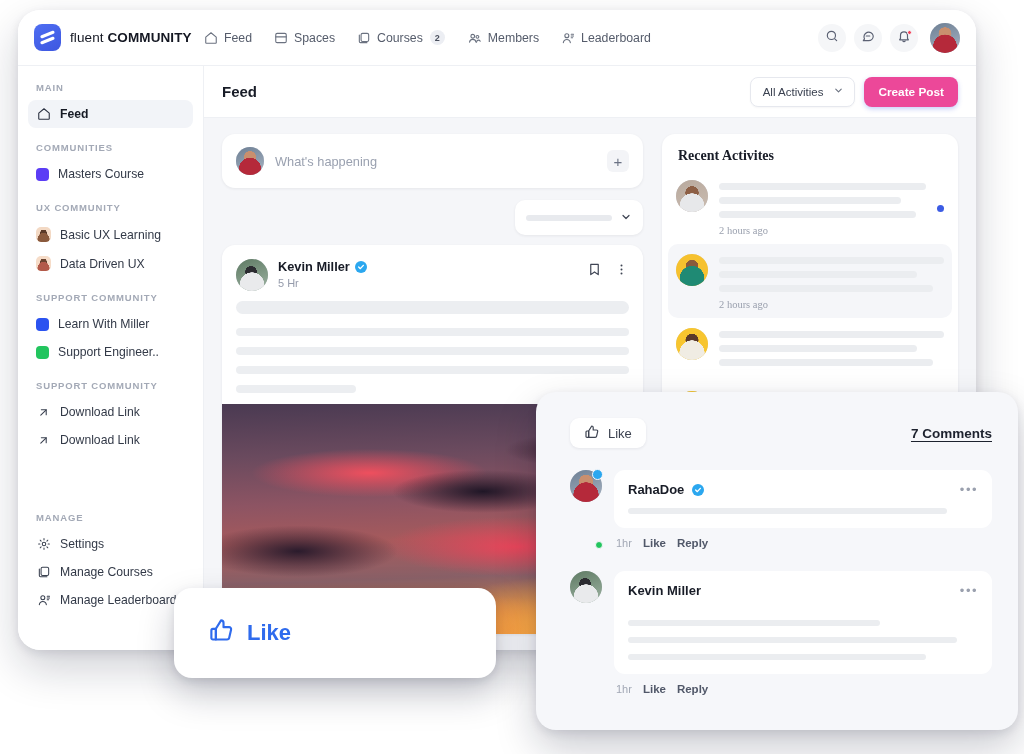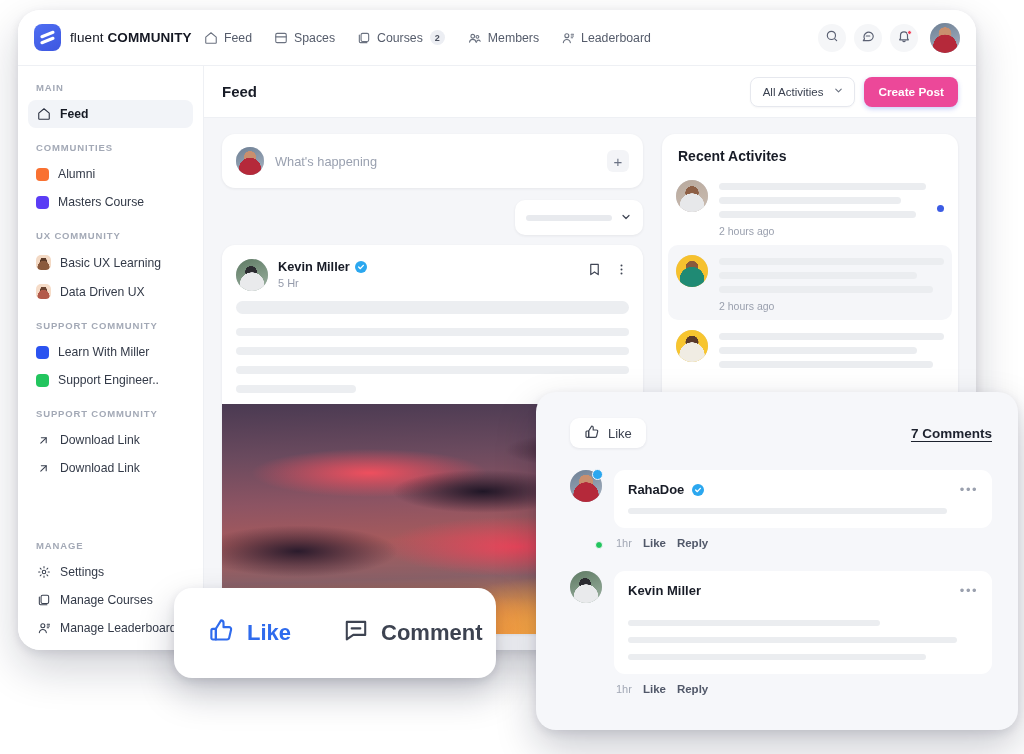--- a/index.html
+++ b/index.html
@@ -183,21 +183,21 @@
       radial-gradient(ellipse 60% 30% at 88% 96%, #ffb347 0%, rgba(255,179,71,0) 72%),
       radial-gradient(ellipse 50% 22% at 55% 99%, #ff8a3d 0%, rgba(255,138,61,0) 75%),
       radial-gradient(ellipse 34% 16% at 18% 64%, #2a1b2c 0%, rgba(42,27,44,0) 70%),
       radial-gradient(ellipse 30% 13% at 62% 38%, #1f1626 0%, rgba(31,22,38,0) 72%),
       radial-gradient(ellipse 24% 10% at 85% 20%, #3a2030 0%, rgba(58,32,48,0) 74%),
       radial-gradient(ellipse 40% 15% at 35% 30%, #ef4f5e 0%, rgba(239,79,94,0) 70%),
       radial-gradient(ellipse 44% 18% at 70% 62%, #e8455a 0%, rgba(232,69,90,0) 72%),
       linear-gradient(178deg,#4a3a52 0%,#6a4a5e 22%,#8d5463 42%,#a65a5c 58%,#8a6168 74%,#c87a4a 90%,#f0a23c 100%);
   }
 
-  .activities { padding: 14px 0 0; overflow: hidden; height: 276px; }
+  .activities { padding: 14px 0 0; overflow: hidden; height: 276px; font-family: Liberation Serif, serif; }
   .act-title { font-size: 14px; font-weight: 700; color: #181c27; padding: 0 16px 6px; }
   .act-row { display: flex; gap: 11px; padding: 10px 14px 8px; position: relative; }
   .act-row.highlight { background: #f5f6f9; border-radius: 10px; margin: 0 6px; padding: 10px 8px 8px; }
   .act-body { flex: 1; min-width: 0; padding-top: 3px; }
   .act-line { height: 7px; border-radius: 4px; background: #ebedf0; margin-bottom: 7px; }
   .act-time { font-size: 10.5px; color: #9aa0ae; margin-top: 2px; }
   .act-dot { width: 7px; height: 7px; border-radius: 50%; background: #3c5ce4; align-self: center; flex: none; }
 
   
   .float-actionbar {
@@ -358,24 +358,20 @@
       <div class="side-item active">
         <span class="side-icon">
             <svg width="14" height="14" viewBox="0 0 24 24" fill="none" stroke="#2c3242" stroke-width="1.9" stroke-linecap="round" stroke-linejoin="round">
               <path d="M3 10.5 12 3l9 7.5V20a1 1 0 0 1-1 1H4a1 1 0 0 1-1-1z"></path>
             </svg>
           </span>
         <span>Feed</span>
       </div>
 
       <div class="side-group-title">COMMUNITIES</div>
-      <div class="side-item">
-        <span class="side-swatch" style="background:#f97131"></span>
-        <span>Alumni</span>
-      </div>
       <div class="side-item">
         <span class="side-swatch" style="background:#5b3df5"></span>
         <span>Masters Course</span>
       </div>
 
       <div class="side-group-title">UX COMMUNITY</div>
       <div class="side-item">
         <span class="side-av">
             <span class="ph ph-sm-a"></span>
           </span>
@@ -582,27 +578,20 @@
 </div>
 
 <div class="float-actionbar">
   <div class="fa-item fa-like">
     <span><svg width="27" height="27" viewBox="0 0 24 24" fill="none" stroke="#2f6bed" stroke-width="1.9" stroke-linecap="round" stroke-linejoin="round">
           <path d="M7 10.5v9.5H4.4A1.4 1.4 0 0 1 3 18.6v-6.7c0-.8.6-1.4 1.4-1.4z"></path>
           <path d="M7 10.5 11.6 3c1.3 0 2.2 1 2.2 2.3V9h4.9c1.2 0 2.1 1.1 1.8 2.3l-1.6 7A2.1 2.1 0 0 1 16.8 20H7z"></path>
         </svg></span>
     <span>Like</span>
   </div>
-  <div class="fa-item fa-comment">
-    <span><svg width="26" height="26" viewBox="0 0 24 24" fill="none" stroke="#3d4351" stroke-width="1.9" stroke-linecap="round" stroke-linejoin="round">
-          <path d="M3.5 4.5h17v12h-11l-6 4.2z"></path>
-          <path d="M8 10.5h8"></path>
-        </svg></span>
-    <span>Comment</span>
-  </div>
 </div>
 
 <div class="float-comments">
 
   <div class="fc-head">
     <div class="like-pill">
       <span><svg width="16" height="16" viewBox="0 0 24 24" fill="none" stroke="#3d4351" stroke-width="1.8" stroke-linecap="round" stroke-linejoin="round">
             <path d="M7 10.5v9.5H4.4A1.4 1.4 0 0 1 3 18.6v-6.7c0-.8.6-1.4 1.4-1.4z"></path>
             <path d="M7 10.5 11.6 3c1.3 0 2.2 1 2.2 2.3V9h4.9c1.2 0 2.1 1.1 1.8 2.3l-1.6 7A2.1 2.1 0 0 1 16.8 20H7z"></path>
           </svg></span>

